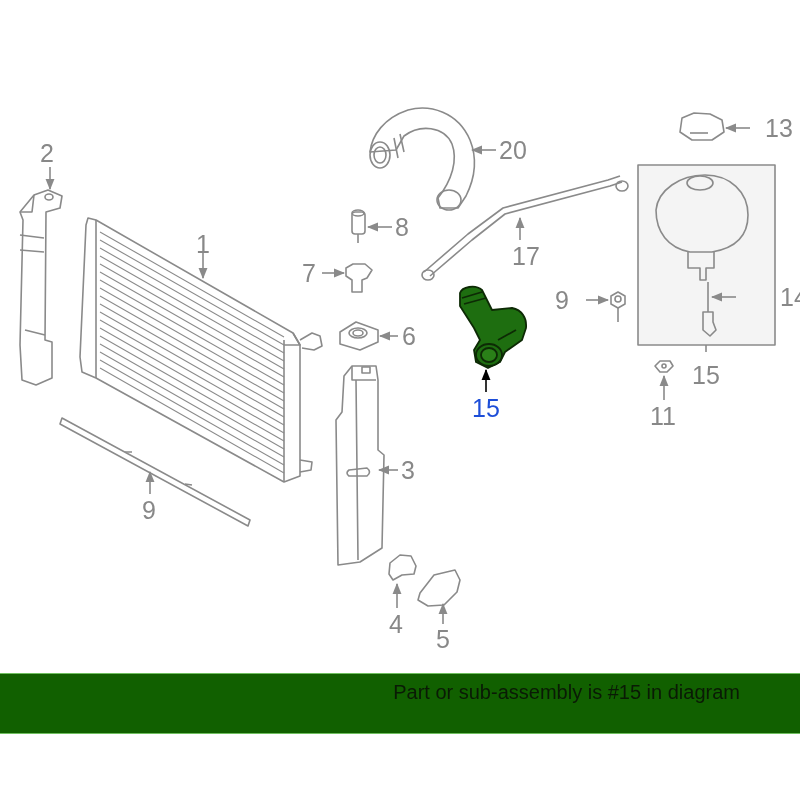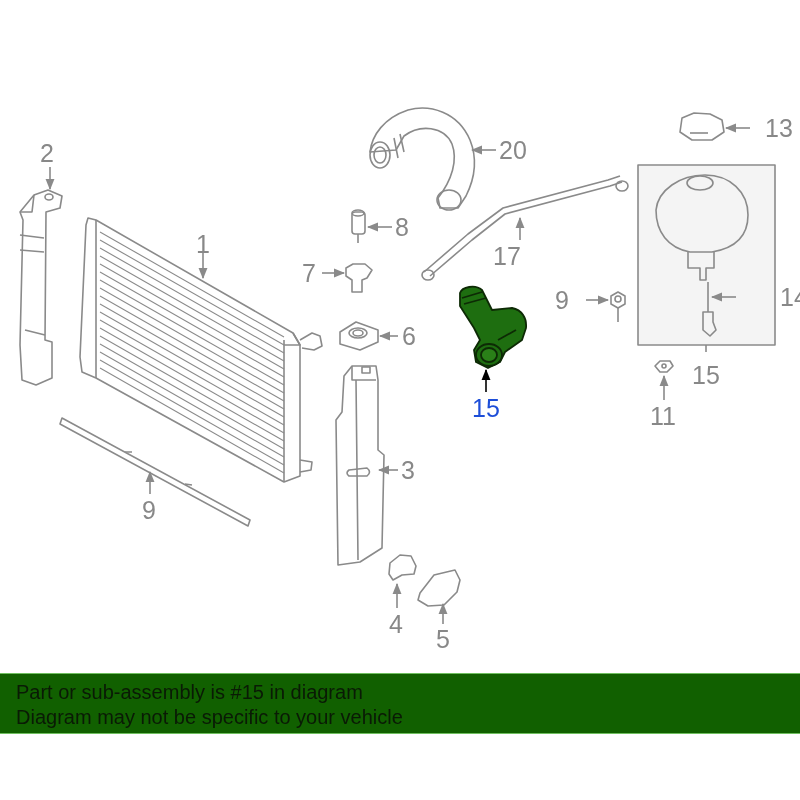--- a/index.html
+++ b/index.html
@@ -1,21 +1,21 @@
 <!DOCTYPE html>
 <html><head>
 <meta charset="utf-8">
 <style>
   html, body { margin: 0; padding: 0; background: #ffffff; }
   body { width: 800px; height: 800px; position: relative; overflow: hidden; font-family: "Liberation Sans", sans-serif; }
   #diagram { position: absolute; left: 0; top: 0; width: 800px; height: 672px; }
   .callout { position: absolute; font-family: "Liberation Sans", sans-serif; font-size: 25px; color: #888888; line-height: 1; }
   .callout.hl { color: #1d4ed8; font-weight: normal; }
   #banner { position: absolute; left: 0; top: 673px; width: 800px; height: 59px; background: #116000; border-top: 1px solid #6fbf5f; border-bottom: 1px solid #6fbf5f; }
-  #banner .line { position: absolute; left: 0; width: 740px; text-align: left; font-size: 20px; color: #0a1a05; white-space: nowrap; margin-left: 16px; }
+  #banner .line { position: absolute; left: 0; width: 740px; text-align: right; font-size: 20px; color: #0a1a05; white-space: nowrap; }
   #banner .l1 { top: 7px; left: 0; width: 740px; }
   #banner .l2 { top: 32px; left: 0; width: 748px; }
 </style>
 </head>
 <body>
 
 <svg id="diagram" viewBox="0 0 800 672" xmlns="http://www.w3.org/2000/svg">
   <defs>
     <marker id="arr" viewBox="0 0 10 10" refX="9" refY="5" markerWidth="7" markerHeight="7" orient="auto-start-reverse">
       <path d="M0,1 L10,5 L0,9 z" fill="#8a8a8a"></path>
@@ -178,18 +178,17 @@
 <div class="callout" style="left:402px;top:324px">6</div>
 <div class="callout" style="left:302px;top:261px">7</div>
 <div class="callout" style="left:395px;top:215px">8</div>
 <div class="callout" style="left:692px;top:363px">15</div>
 <div class="callout" style="left:650px;top:404px">11</div>
 <div class="callout" style="left:555px;top:288px">9</div>
 <div class="callout" style="left:765px;top:116px">13</div>
 <div class="callout" style="left:780px;top:285px">14</div>
 <div class="callout hl" style="left:472px;top:396px">15</div>
 <div class="callout" style="left:499px;top:138px">20</div>
-<div class="callout" style="left:493px;top:244px">17</div>
+<div class="callout" style="left:512px;top:244px">17</div>
 
 <div id="banner">
   <div class="line l1">Part or sub-assembly is #15 in diagram</div>
-  <div class="line l2">Diagram may not be specific to your vehicle</div>
 </div>
 
 </body></html>

